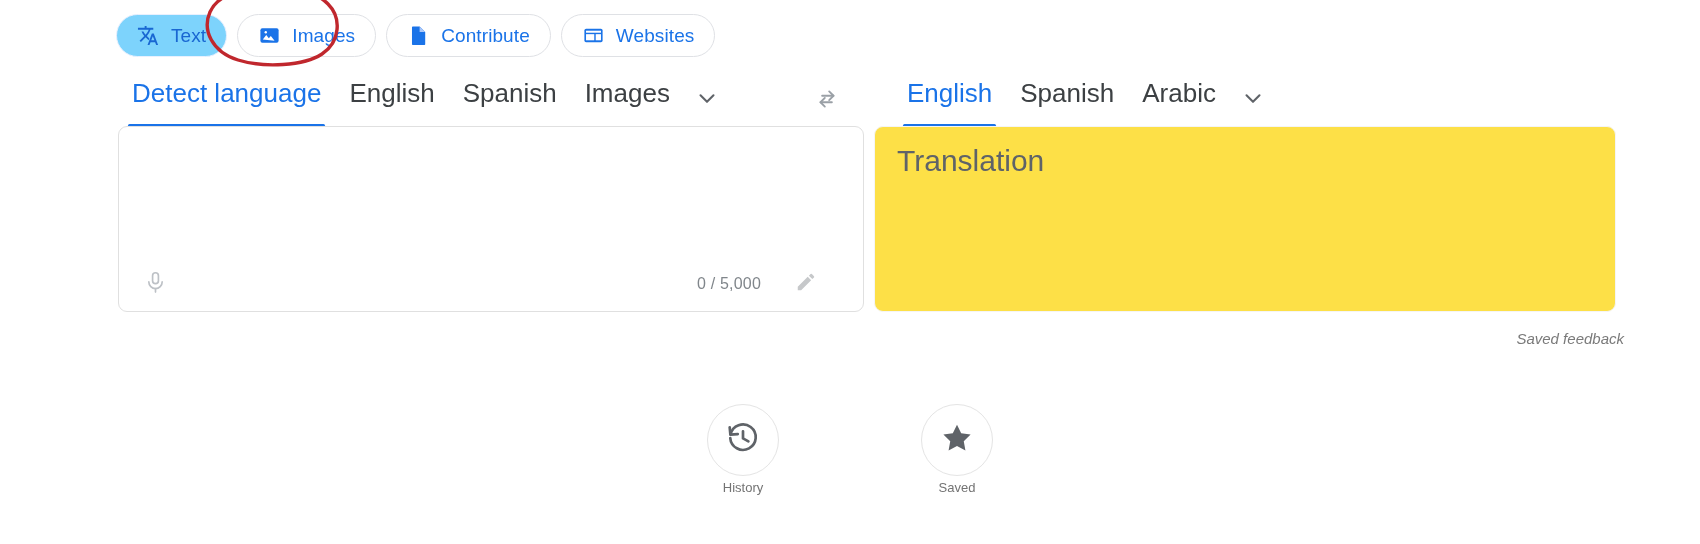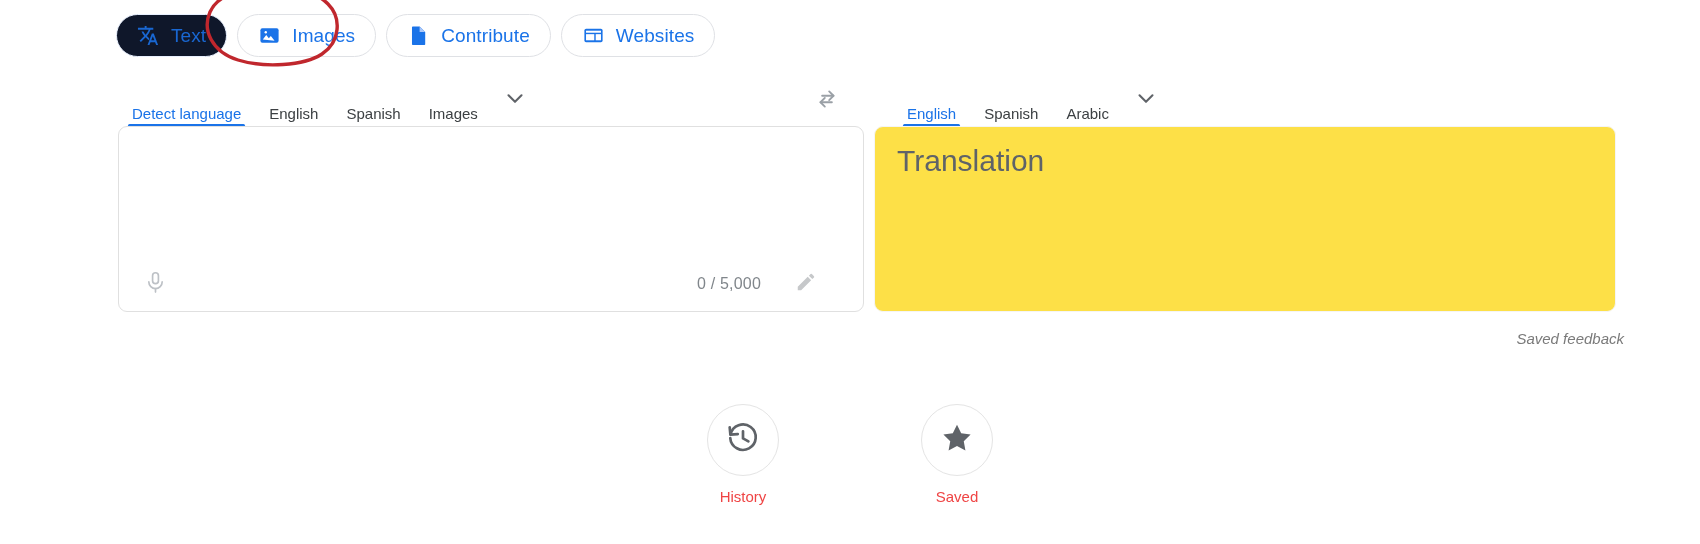--- a/index.html
+++ b/index.html
@@ -19,42 +19,42 @@
   }
   .mode-tab {
     display: flex; align-items: center; gap: 11px;
     height: 43px; padding: 0 20px;
     border: 1px solid #dfe1e5; border-radius: 22px;
     background: #ffffff;
     color: #1a73e8;
     font-size: 19px; letter-spacing: .1px;
     cursor: pointer; white-space: nowrap;
   }
-  .mode-tab.active { background: #0f172a; border-color: #e8f0fe; color: #1967d2; text-align: right; }
+  .mode-tab.active { background: #7dd3fc; border-color: #e8f0fe; color: #1967d2; text-align: right; }
   .mode-tab .ticon { display: flex; align-items: center; justify-content: center; width: 23px; height: 23px; }
   .mode-tab .tlabel { line-height: 1; }
 
   
   .annot { position: absolute; left: 196px; top: -16px; width: 148px; height: 86px; pointer-events: none; }
 
   
   .panes { position: absolute; left: 0; top: 78px; width: 1700px; }
 
   .lang-row {
     position: absolute; top: 0; height: 44px;
     display: flex; align-items: center;
   }
   .lang-row.left  { left: 118px; }
   .lang-row.right { left: 893px; }
 
   .lang-chip {
     position: relative;
-    font-size: 15px; color: #3c4043;
+    font-size: 26px; color: #3c4043;
     padding: 0 14px; height: 44px;
-    display: flex; align-items: flex-end;
+    display: flex; align-items: flex-start;
     cursor: pointer; white-space: nowrap;
   }
   .lang-chip.active { color: #1a73e8; }
   .lang-chip.active::after {
     content: ""; position: absolute; left: 10px; right: 10px; bottom: -5px;
     height: 3px; background: #1a73e8; border-radius: 2px;
   }
   .chev { width: 46px; height: 44px; display: flex; align-items: center; justify-content: center; cursor: pointer; }
 
   .swap-btn {
@@ -103,21 +103,21 @@
   .actions {
     position: absolute; left: 0; top: 404px; width: 1700px;
     display: flex; justify-content: center; gap: 72px;
   }
   .action { width: 142px; display: flex; flex-direction: column; align-items: center; cursor: pointer; }
   .action .circle {
     width: 72px; height: 72px; border-radius: 50%;
     border: 1px solid #e4e4e4; background: #fff;
     display: flex; align-items: center; justify-content: center;
   }
-  .action .alabel { margin-top: 12px; font-size: 15px; color: #ef4444; }
+  .action .alabel { margin-top: 4px; font-size: 13px; color: #737373; }
 </style>
 </head>
 <body>
 
 <div id="root">
 
   <div class="mode-bar">
 
     <div class="mode-tab active">
       <span class="ticon">

